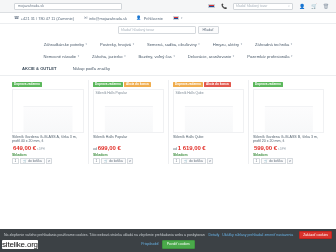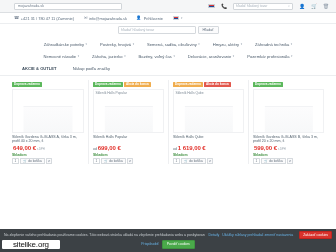--- a/index.html
+++ b/index.html
@@ -195,21 +195,21 @@
     padding: 1px 3px; border-radius: 1px; font-size: 3.4px; white-space: nowrap;
   }
   .cb-line2 { display: flex; align-items: center; gap: 3px; margin-top: 1px; }
   .cb-allow {
     background: #4aa94a; color: #fff; border: 1px solid #3f9440;
     padding: 1px 4px; border-radius: 1px; font-size: 3.4px; white-space: nowrap;
   }
   .watermark {
     position: absolute; left: 2px; bottom: 3px;
     background: #fff; color: #111; font-size: 8px;
-    padding: 0 11px; border-radius: 1px; letter-spacing: -.2px;
+    padding: 0 0; border-radius: 1px; letter-spacing: -.2px;
     font-family: "Liberation Sans", sans-serif;
   }
 </style>
 </head>
 <body>
 
 <div class="browser-bar">
   <div class="url-box">mojazahrada.sk</div>
   <div class="chrome-spacer"></div>
   <div class="chrome-icons">

